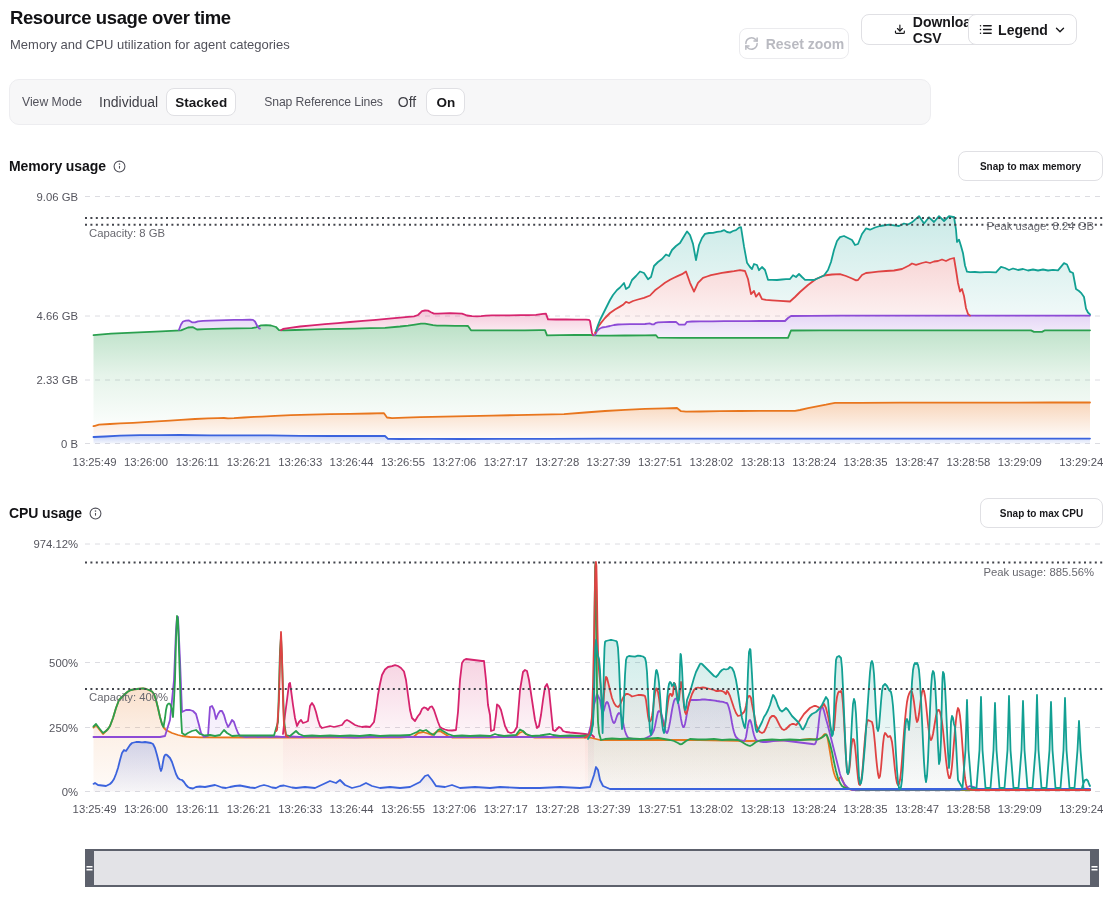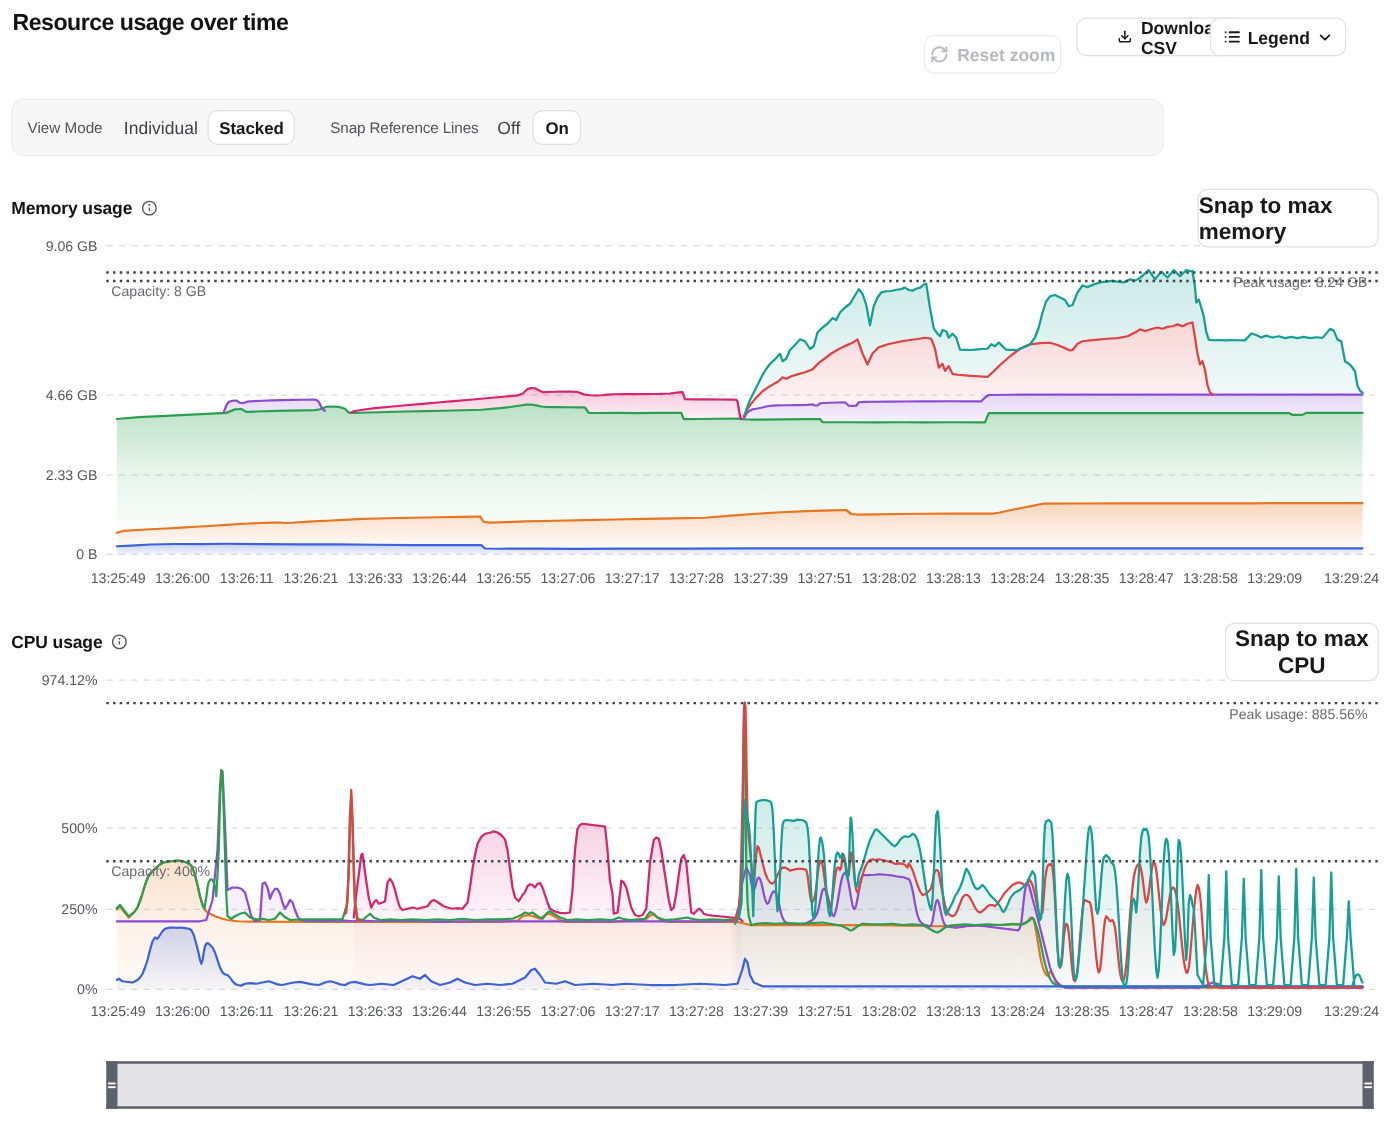--- a/index.html
+++ b/index.html
@@ -12,21 +12,21 @@
 h1 { position:absolute; left:10px; top:7px; font-size:18.5px; font-weight:700; color:#121215; letter-spacing:-0.4px; }
 .sub { position:absolute; left:10px; top:37px; font-size:13px; color:#52525b; }
 .btn { position:absolute; display:flex; align-items:center; justify-content:center; gap:7px; height:31px; top:14px;
   background:#fff; border:1px solid #e0e0e4; border-radius:8px; font-size:14px; font-weight:700; color:#18181b; }
 .btn.disabled { color:#b9bac1; border-color:#ebebee;margin-top:14px; }
 .ctlbar { position:absolute; left:9px; top:79px; width:922px; height:46px; background:#f7f7f8; border:1px solid #ededf0; border-radius:10px; display:flex; align-items:center; }
 .lbl { font-size:12.2px; color:#52525b; }
 .opt { font-size:14px; color:#3f3f46; font-weight:500; }
 .pill { background:#fff; border:1px solid #e0e0e4; border-radius:8px; height:28px; display:flex; align-items:center; justify-content:center; font-size:13.5px; font-weight:600; color:#18181b; }
 .sectitle { position:absolute; display:flex; align-items:center; gap:7px; font-size:14px; font-weight:700; color:#121215; letter-spacing:-0.1px; }
-.snap { position:absolute; display:flex; align-items:center; justify-content:center; background:#fff; border:1px solid #e0e0e4; border-radius:8px; font-size:18px; font-weight:700; color:#18181b; height:47px; }
+.snap { position:absolute; display:flex; align-items:center; justify-content:center; background:#fff; border:1px solid #e0e0e4; border-radius:8px; font-size:10px; font-weight:700; color:#18181b; height:30px; }
 </style>
 </head>
 <body>
 <div id="app">
 <svg id="chartsvg" width="1116" height="906" viewBox="0 0 1116 906">
 <defs>
         <linearGradient id="gBlueM" x1="0" y1="0" x2="0" y2="1">
           <stop offset="0" stop-color="#3b63dd" stop-opacity="0.3"></stop>
           <stop offset="1" stop-color="#3b63dd" stop-opacity="0.06"></stop>
         </linearGradient>
@@ -192,20 +192,21 @@
 <rect x="85" y="885" width="1014" height="2" fill="#5d616c"></rect>
 <rect x="85" y="849" width="9" height="38" fill="#5d616c"></rect>
 <rect x="1090" y="849" width="9" height="38" fill="#5d616c"></rect>
 <rect x="86.5" y="866" width="6" height="1.5" fill="#fff"></rect>
 <rect x="86.5" y="869" width="6" height="1.5" fill="#fff"></rect>
 <rect x="1091.5" y="866" width="6" height="1.5" fill="#fff"></rect>
 <rect x="1091.5" y="869" width="6" height="1.5" fill="#fff"></rect>
 </g>
 </svg>
 <h1>Resource usage over time</h1>
+<div class="sub">Memory and CPU utilization for agent categories</div>
 <div class="btn disabled" style="left:739px; width:110px;">
       <svg width="15" height="15" viewBox="0 0 24 24" fill="none" stroke="#b9bac1" stroke-width="2.4" stroke-linecap="round" stroke-linejoin="round">
         <path d="M21 12a9 9 0 0 1-15.5 6.3L3 16"></path>
         <path d="M3 12a9 9 0 0 1 15.5-6.3L21 8"></path>
         <polyline points="3 21 3 16 8 16"></polyline>
         <polyline points="21 3 21 8 16 8"></polyline>
       </svg>
       <span>Reset zoom</span>
     </div>
 <div class="btn" style="left:861px; width:131px;padding-left:32px;">

